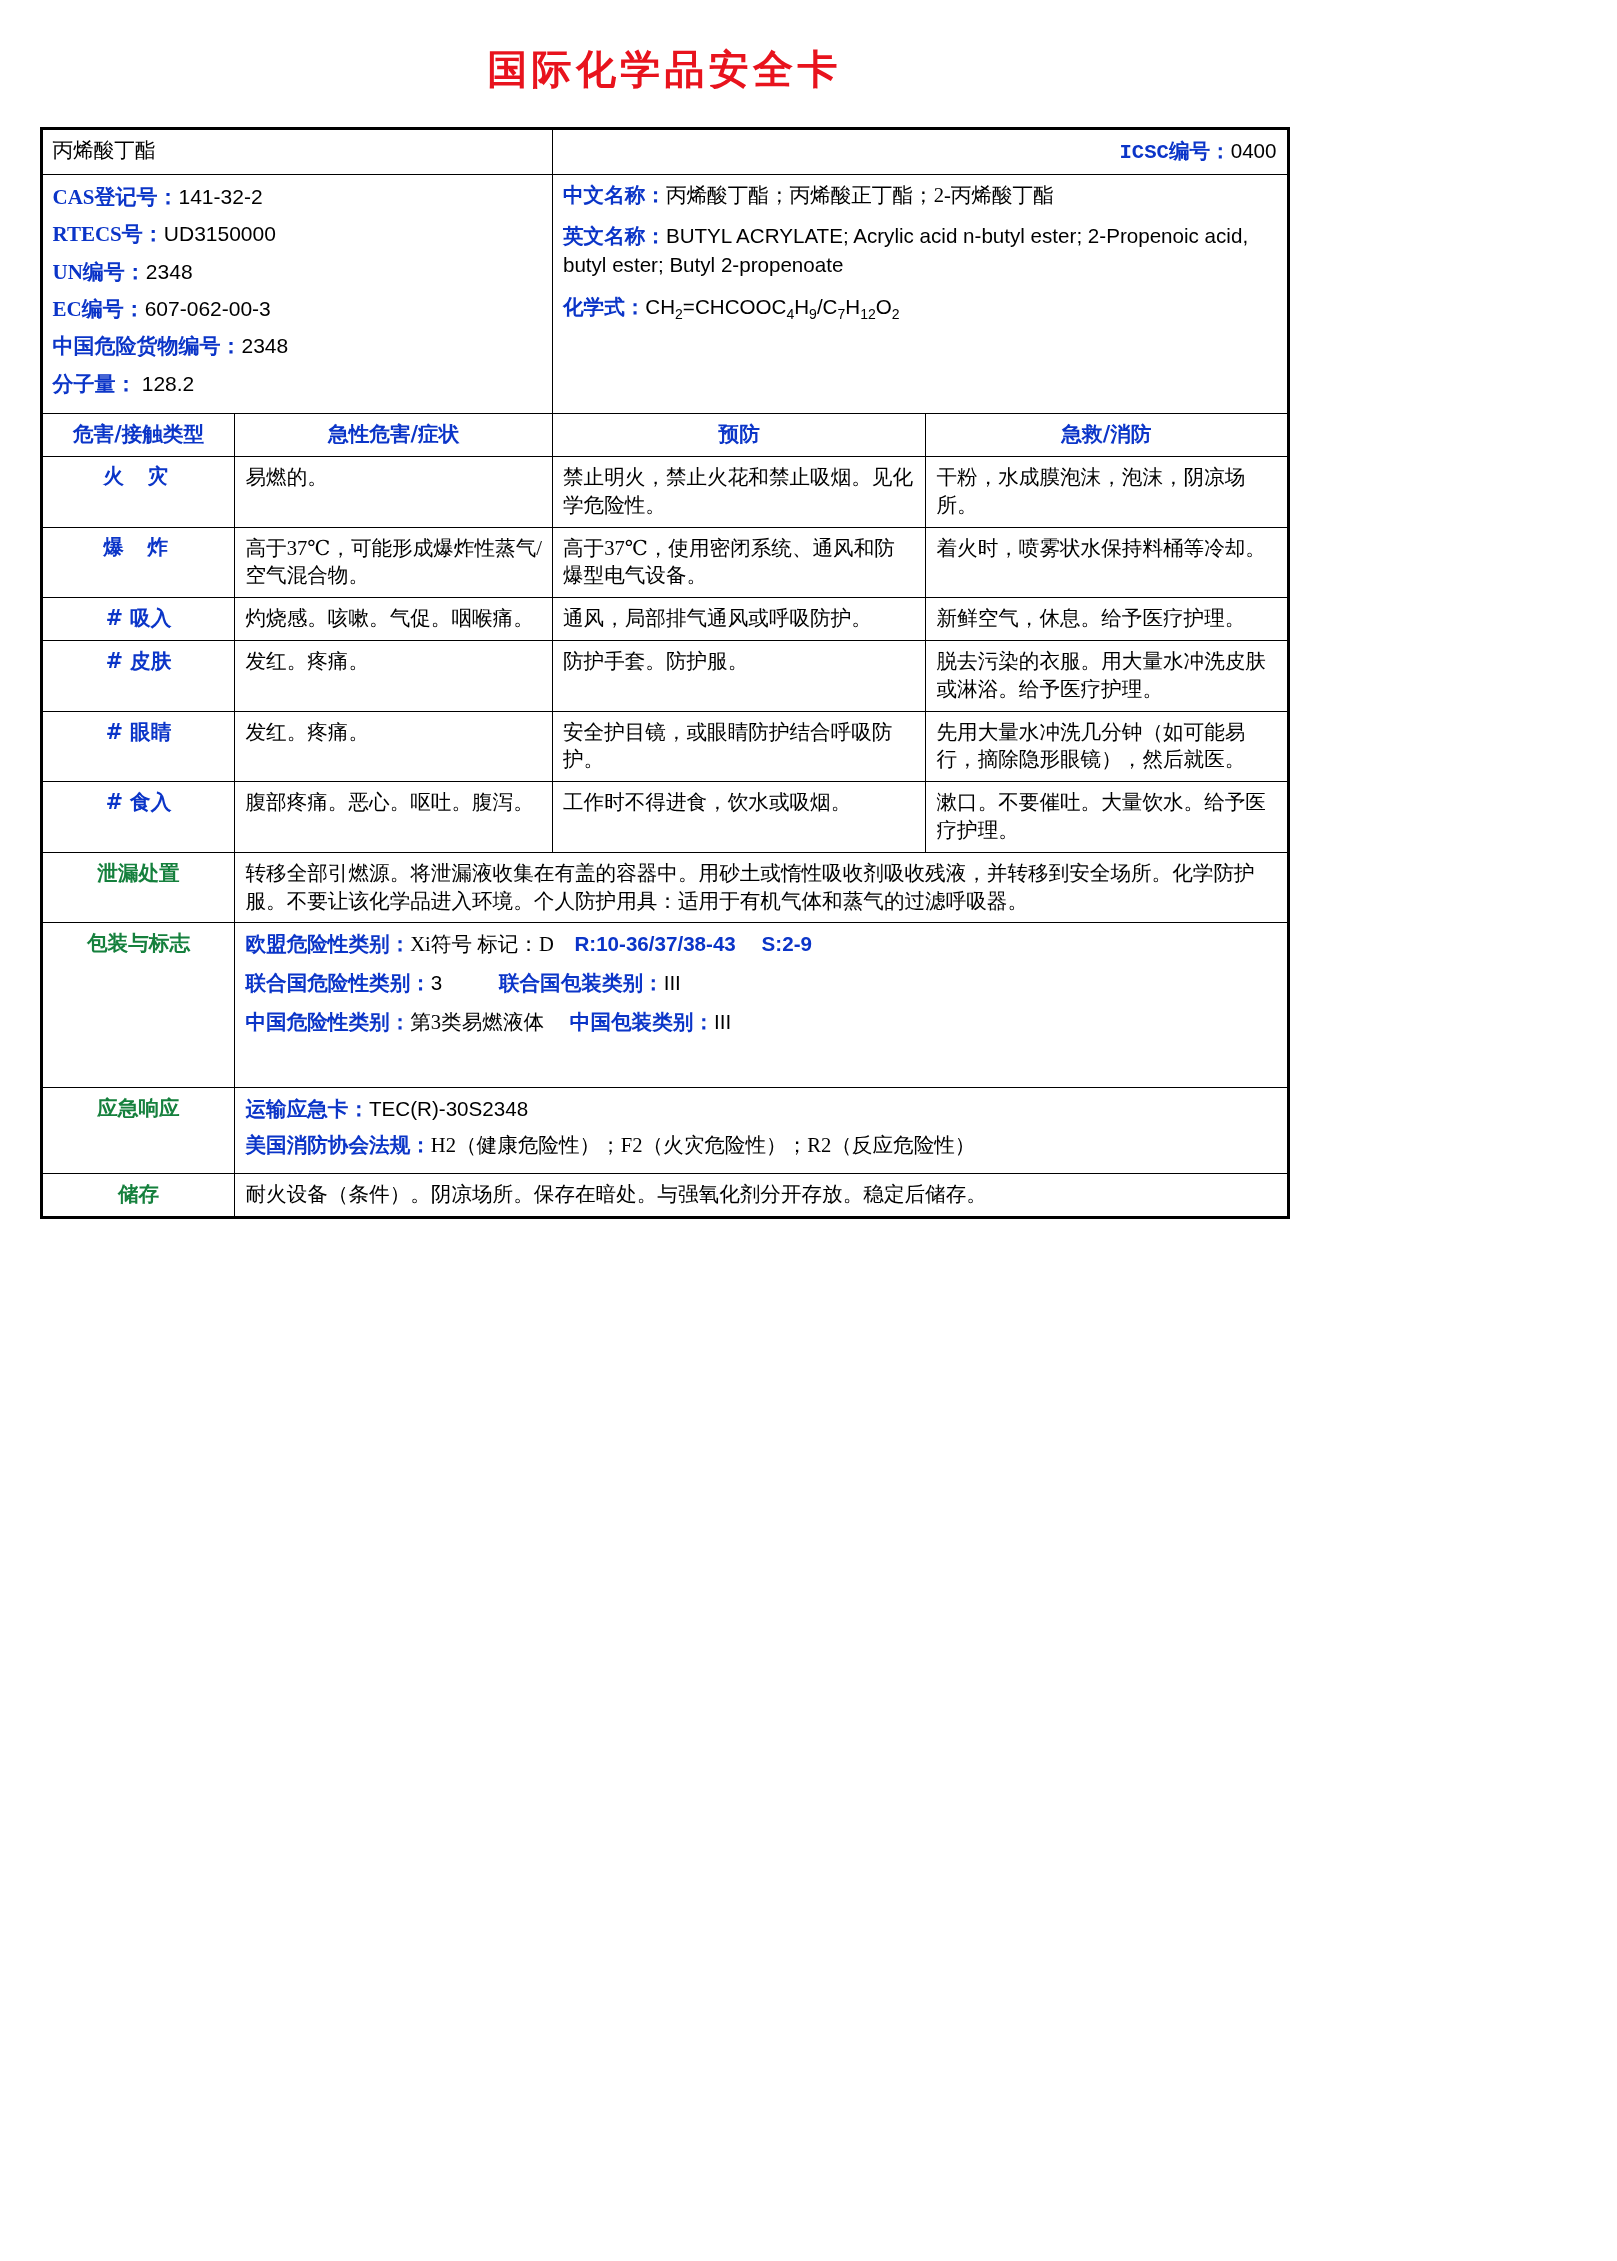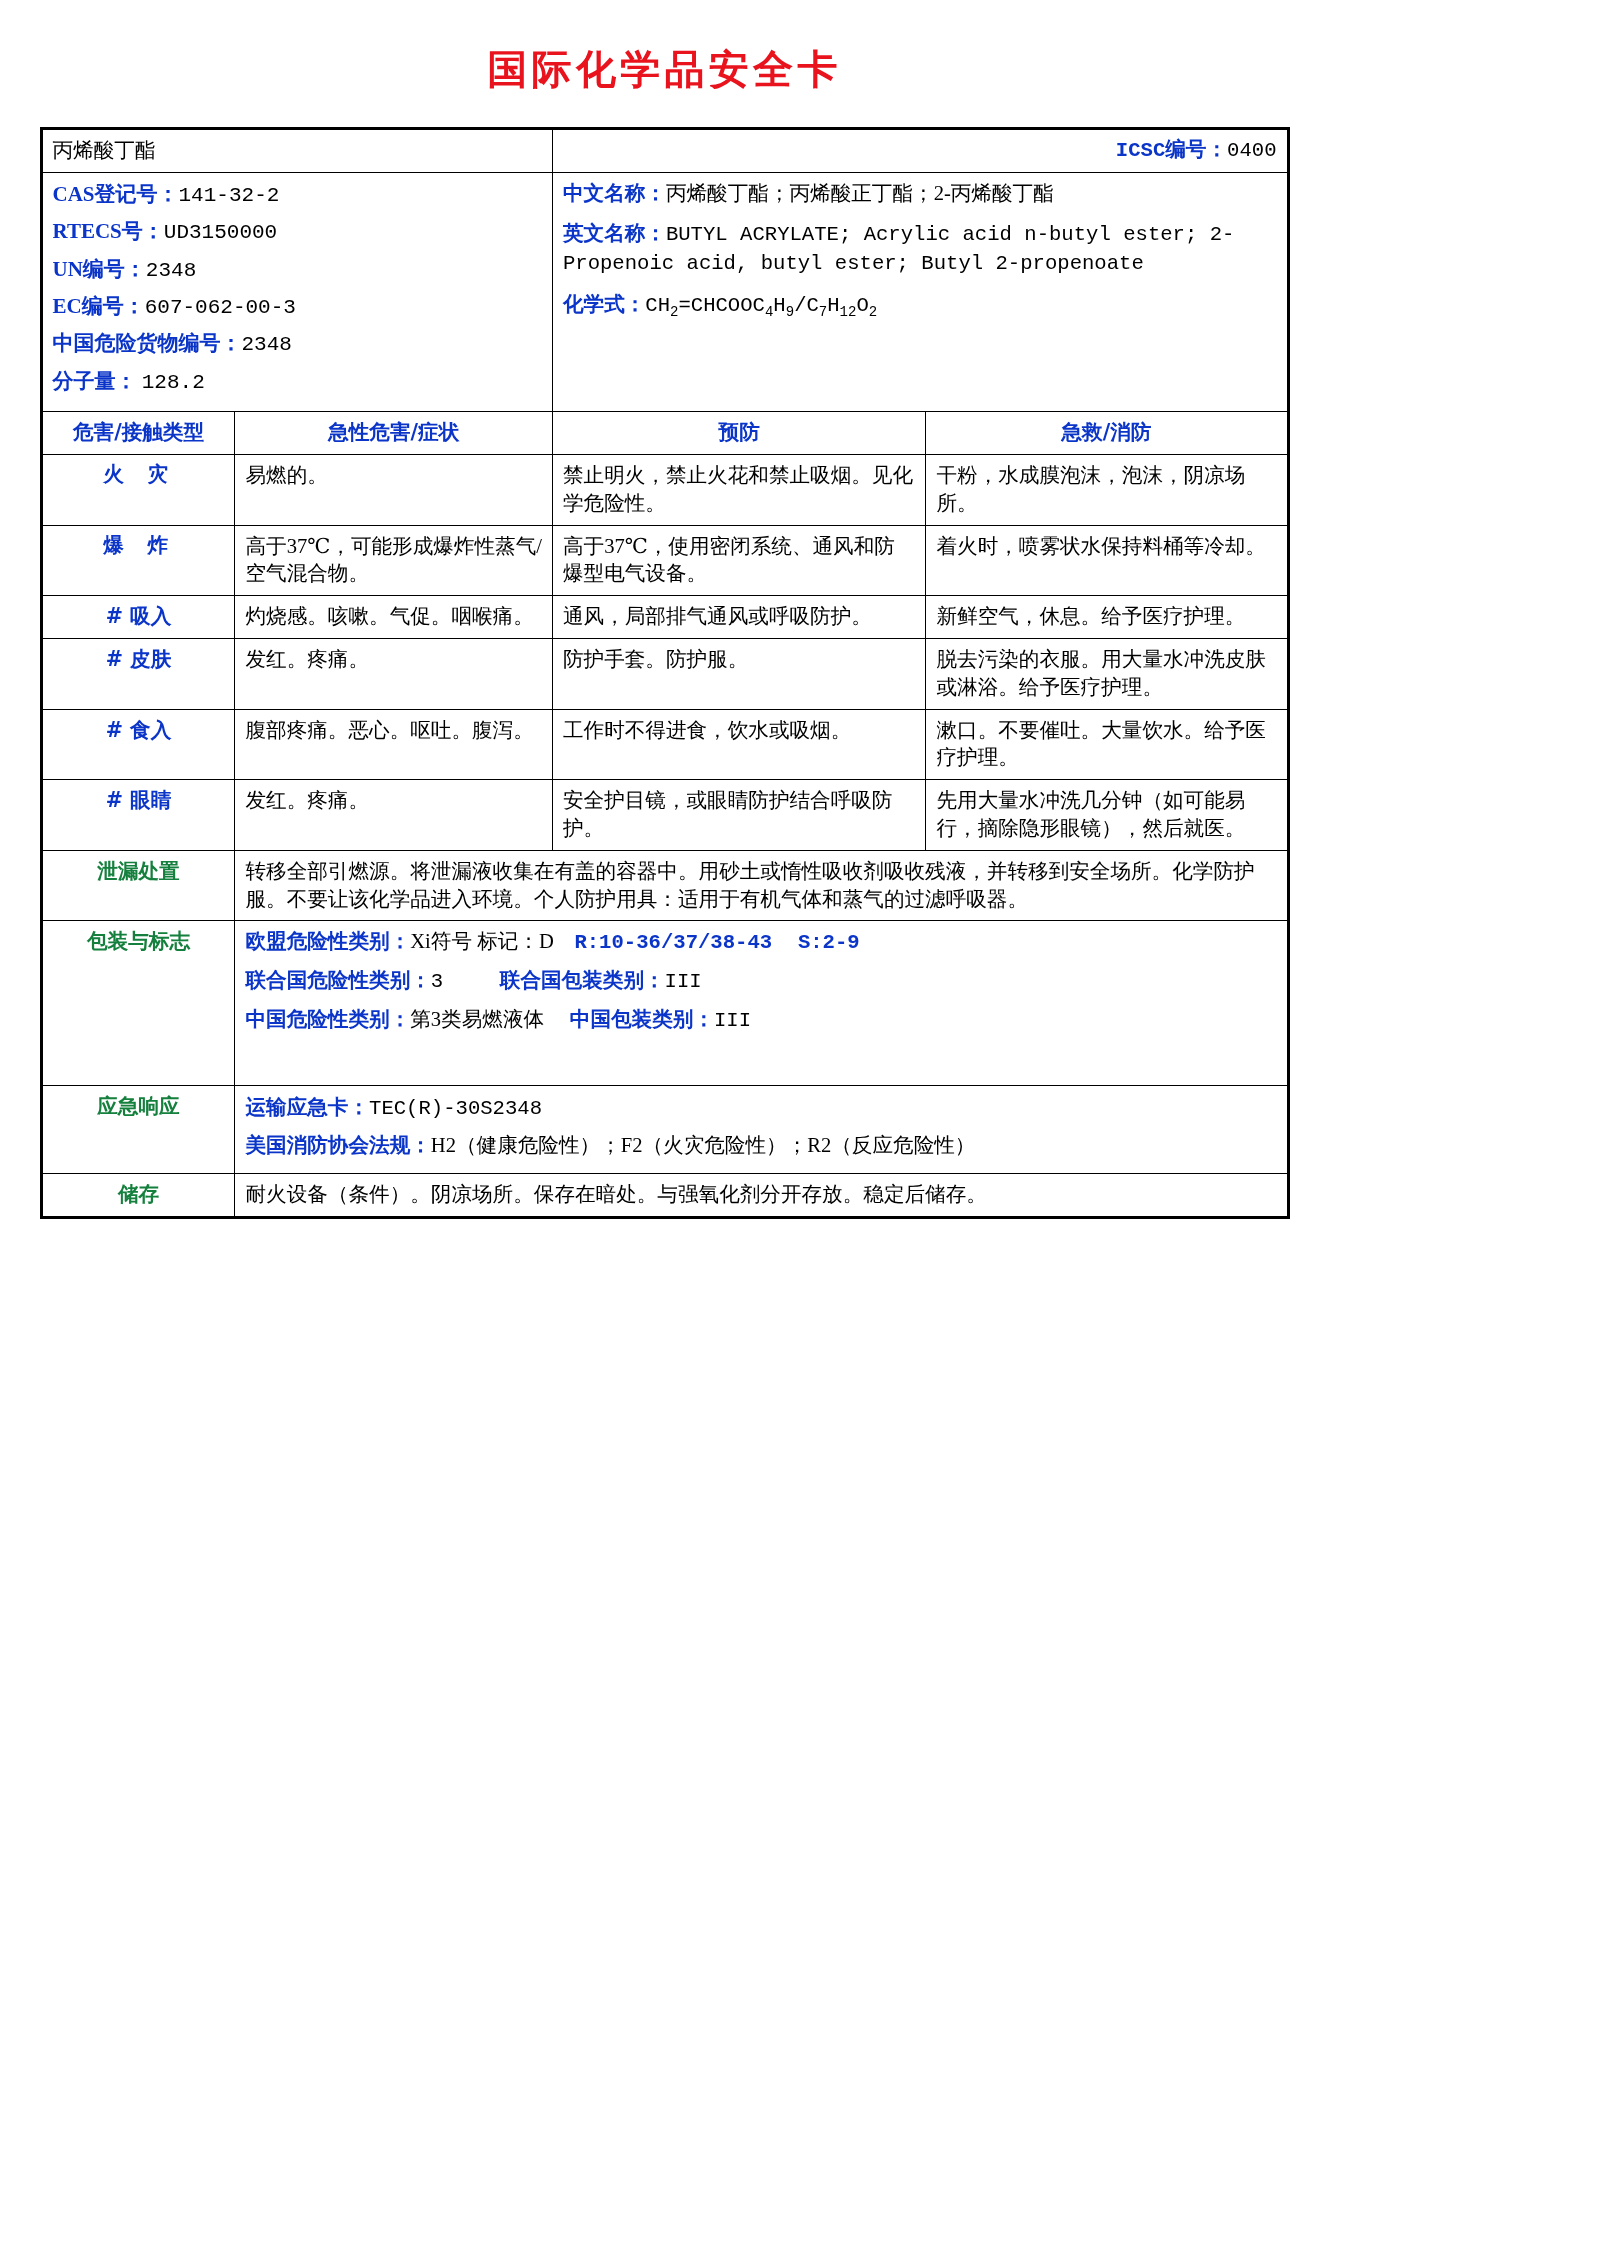--- a/index.html
+++ b/index.html
@@ -62,21 +62,21 @@
   .ident-row td {
     border-left: none;
     border-right: none;
     padding: 11.4px 15.6px 15.6px 15.6px;
   }
   .bluebold {
     color: #0b35c8;
     font-weight: bold;
   }
   .mono {
-    font-family: Liberation Mono, monospace;
+    font-family: Liberation Sans, sans-serif;
   }
   .ident-line {
     margin: 0 0 7px 0;
     font-size: 21px;
     line-height: 1.4;
   }
   .ident-left { width: 40%; }
   .ident-right { width: 60%; }
   .ident-block {
     margin-bottom: 12.8px;
@@ -213,31 +213,31 @@
         <td class="cell-text">通风，局部排气通风或呼吸防护。</td>
         <td class="cell-text">新鲜空气，休息。给予医疗护理。</td>
       </tr>
       <tr>
         <td class="rowlabel"># 皮肤</td>
         <td class="cell-text">发红。疼痛。</td>
         <td class="cell-text">防护手套。防护服。</td>
         <td class="cell-text">脱去污染的衣服。用大量水冲洗皮肤或淋浴。给予医疗护理。</td>
       </tr>
       <tr>
+        <td class="rowlabel"># 眼睛</td>
+        <td class="cell-text">发红。疼痛。</td>
+        <td class="cell-text">安全护目镜，或眼睛防护结合呼吸防护。</td>
+        <td class="cell-text">先用大量水冲洗几分钟（如可能易行，摘除隐形眼镜），然后就医。</td>
+      </tr>
+      <tr>
         <td class="rowlabel"># 食入</td>
         <td class="cell-text">腹部疼痛。恶心。呕吐。腹泻。</td>
         <td class="cell-text">工作时不得进食，饮水或吸烟。</td>
         <td class="cell-text">漱口。不要催吐。大量饮水。给予医疗护理。</td>
       </tr>
-      <tr>
-        <td class="rowlabel"># 眼睛</td>
-        <td class="cell-text">发红。疼痛。</td>
-        <td class="cell-text">安全护目镜，或眼睛防护结合呼吸防护。</td>
-        <td class="cell-text">先用大量水冲洗几分钟（如可能易行，摘除隐形眼镜），然后就医。</td>
-      </tr>
 
       <tr>
         <td class="sec-label">泄漏处置</td>
         <td class="cell-text" colspan="3">转移全部引燃源。将泄漏液收集在有盖的容器中。用砂土或惰性吸收剂吸收残液，并转移到安全场所。化学防护服。不要让该化学品进入环境。个人防护用具：适用于有机气体和蒸气的过滤呼吸器。</td>
       </tr>
 
       <tr>
         <td class="sec-label">包装与标志</td>
         <td colspan="3">
           <div class="pkg-line">

